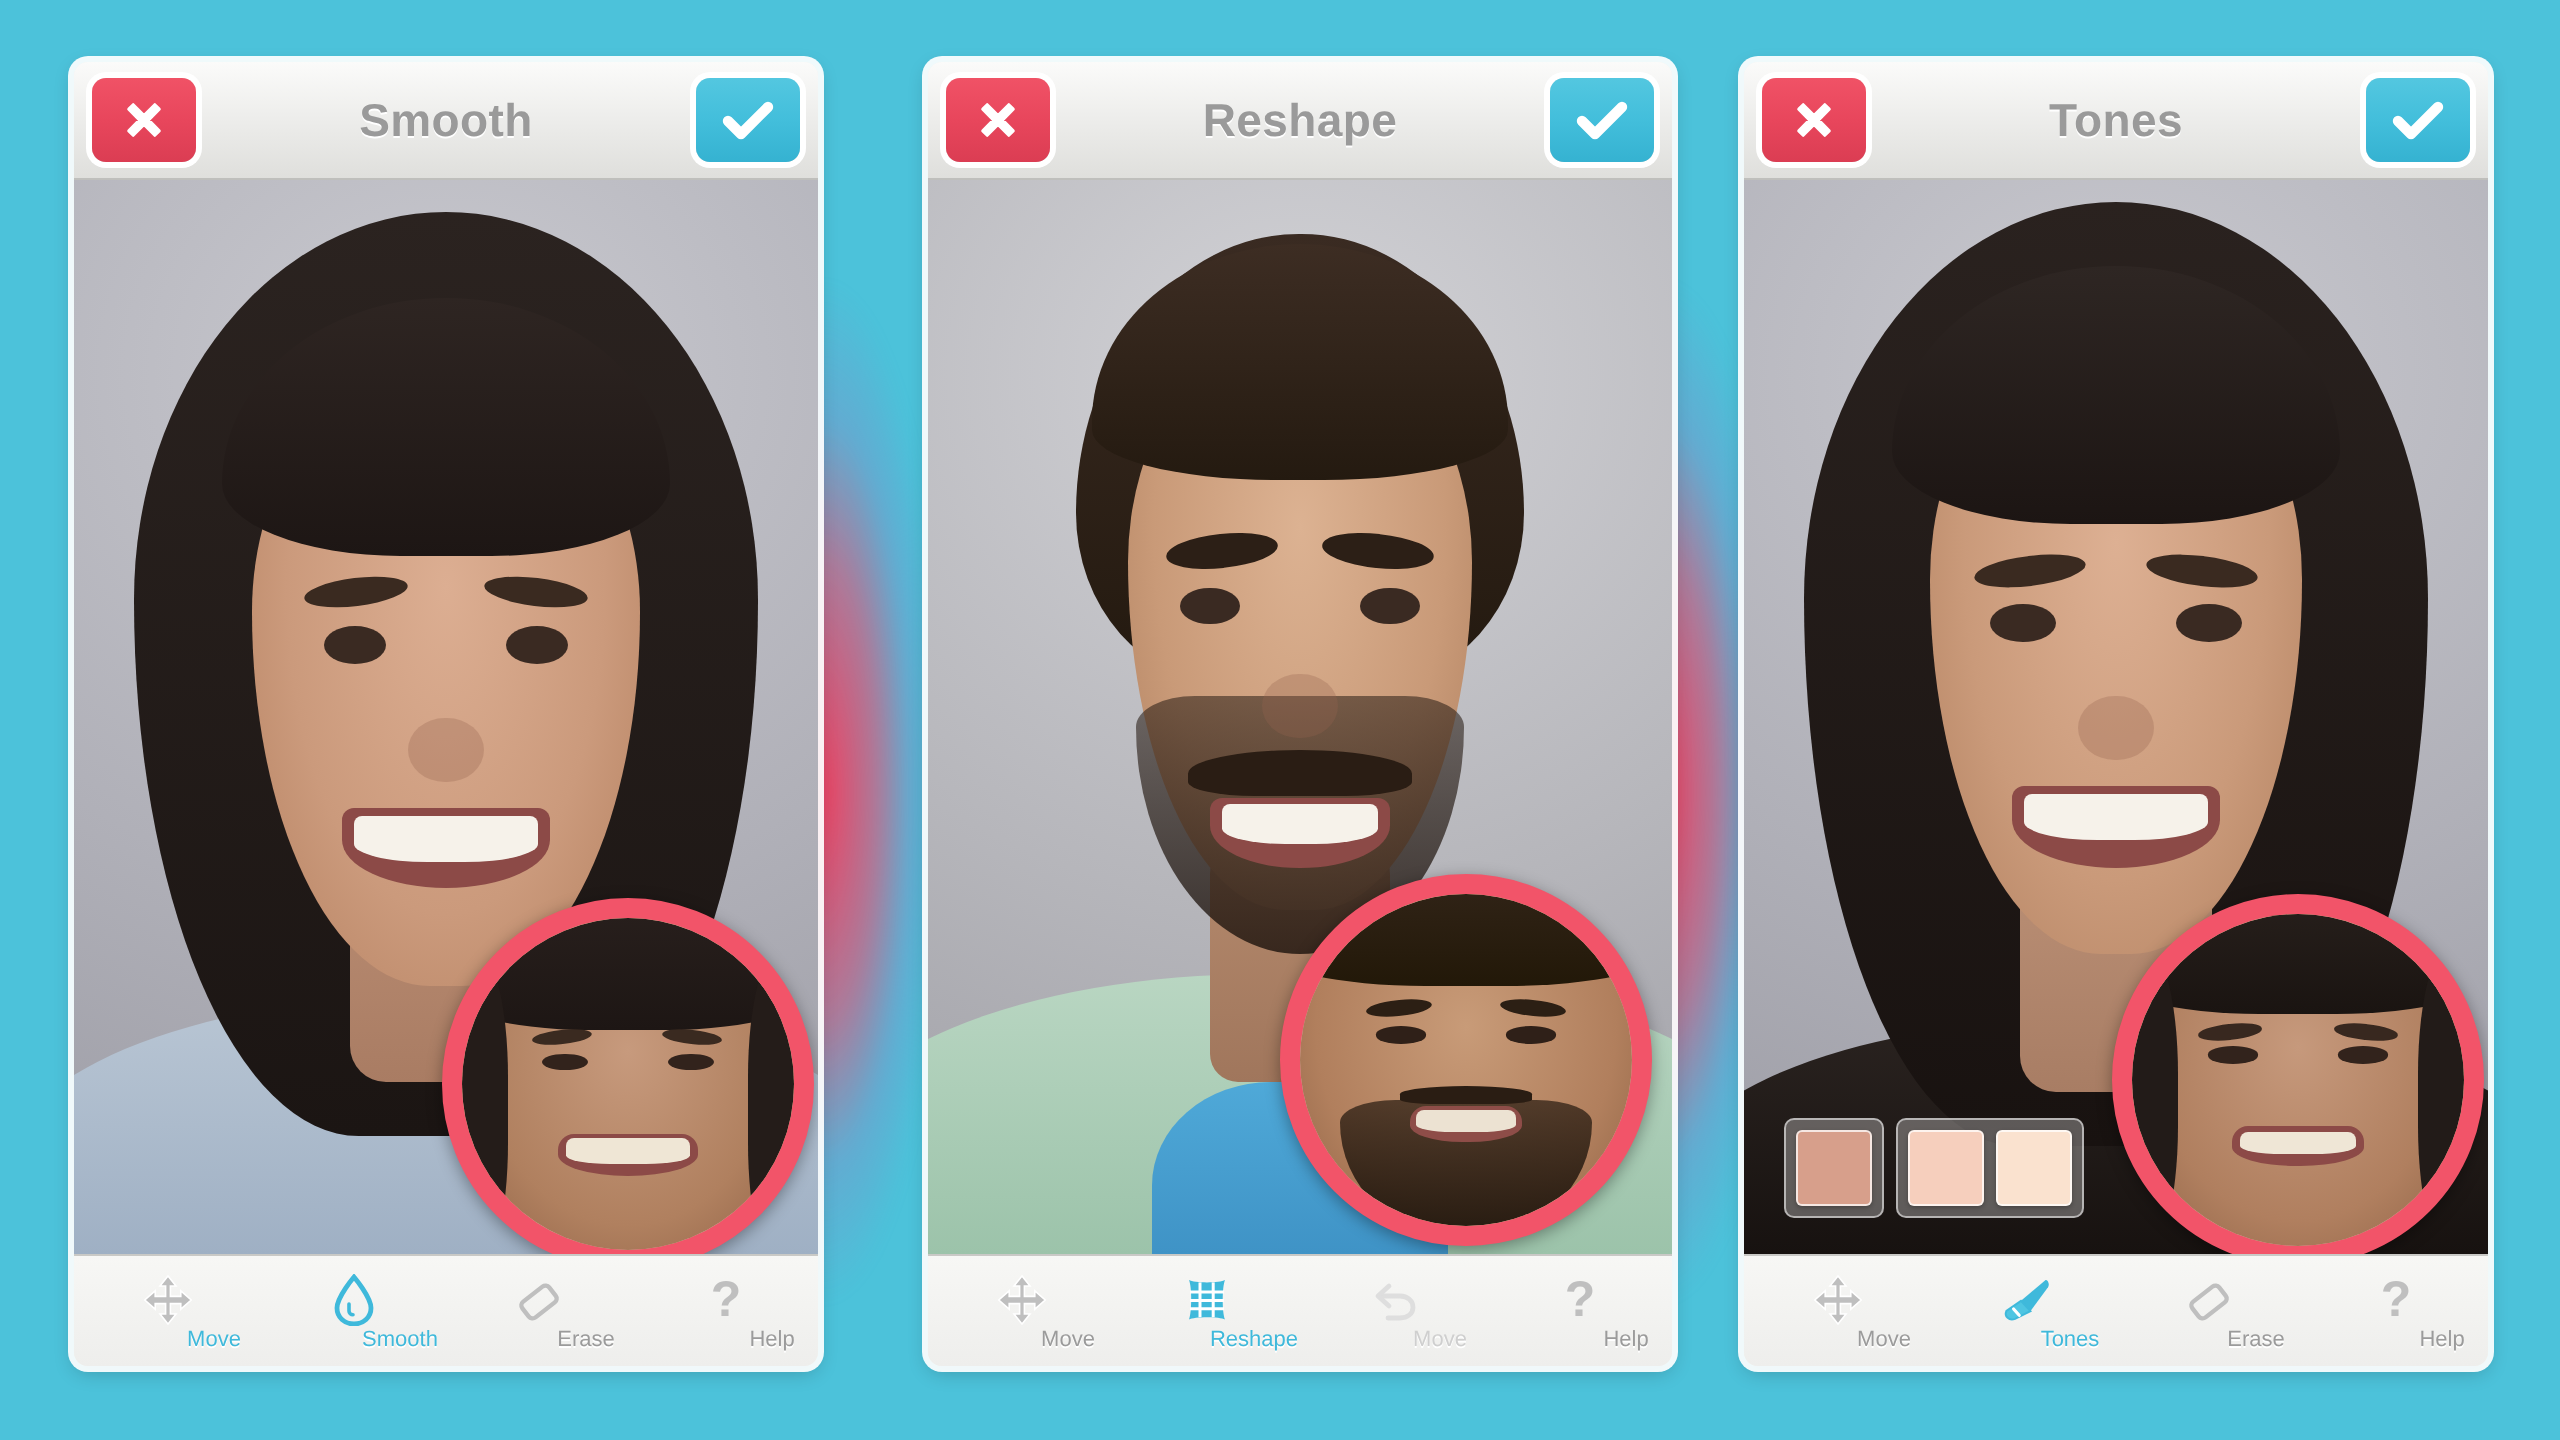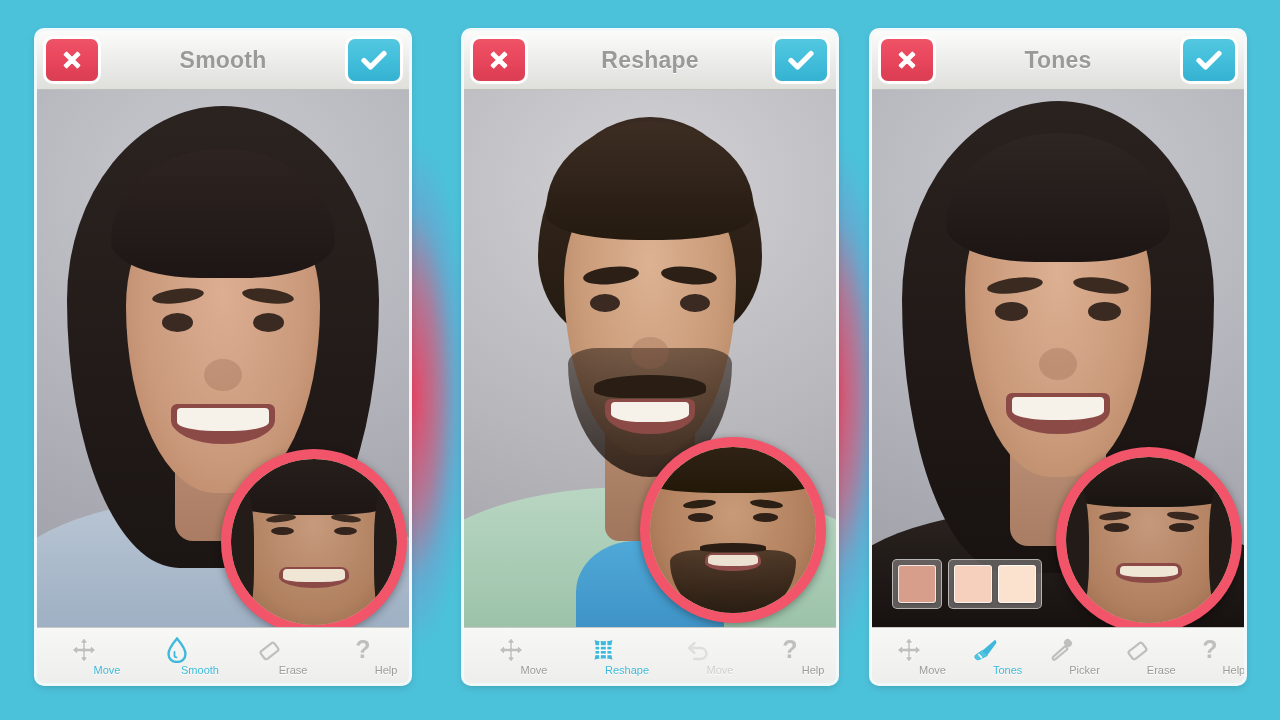--- a/index.html
+++ b/index.html
@@ -446,29 +446,20 @@
           <svg width="28" height="26" viewBox="0 0 28 26">
             <path d="M24.5 3.2 L12.5 13.4 L17.2 18.6 L26 6.6 C27 5.2 25.8 2.1 24.5 3.2 Z" fill="#3fb9db"></path>
             <path d="M12.5 13.4 L17.2 18.6 L9.5 22.4 C6.6 23.6 4 21.2 5.2 18.4 Z" fill="#4fc5e2" stroke="#3fb9db" stroke-width="1"></path>
             <path d="M8.8 17.5 L11.6 20.6" stroke="#ffffff" stroke-width="1.6" stroke-linecap="round"></path>
           </svg>
         </span>
         <span class="lbl">Tones</span>
       </div>
       <div class="tool">
         <span class="ico">
-          <svg width="28" height="26" viewBox="0 0 28 26">
-            <rect x="17" y="2.5" width="8" height="7" rx="3" transform="rotate(45 21 6)" fill="#bfbfbf"></rect>
-            <path d="M18.8 8.6 L6.4 19.6 C4.6 21.2 6.2 23.6 8.2 22.4 L20.4 12.2 Z" fill="none" stroke="#bfbfbf" stroke-width="2.1" stroke-linejoin="round"></path>
-          </svg>
-        </span>
-        <span class="lbl">Picker</span>
-      </div>
-      <div class="tool">
-        <span class="ico">
           <svg width="26" height="26" viewBox="0 0 26 26">
               <rect x="4" y="9" width="17" height="10" rx="2.4" transform="rotate(-38 12.5 14)" fill="none" stroke="#bfbfbf" stroke-width="2.2"></rect>
             </svg>
         </span>
         <span class="lbl">Erase</span>
       </div>
       <div class="tool">
         <span class="ico">
           <svg width="20" height="26" viewBox="0 0 20 26">
               <text x="10" y="21" font-family="Liberation Sans, sans-serif" font-size="25" font-weight="bold" fill="#bfbfbf" text-anchor="middle">?</text>

